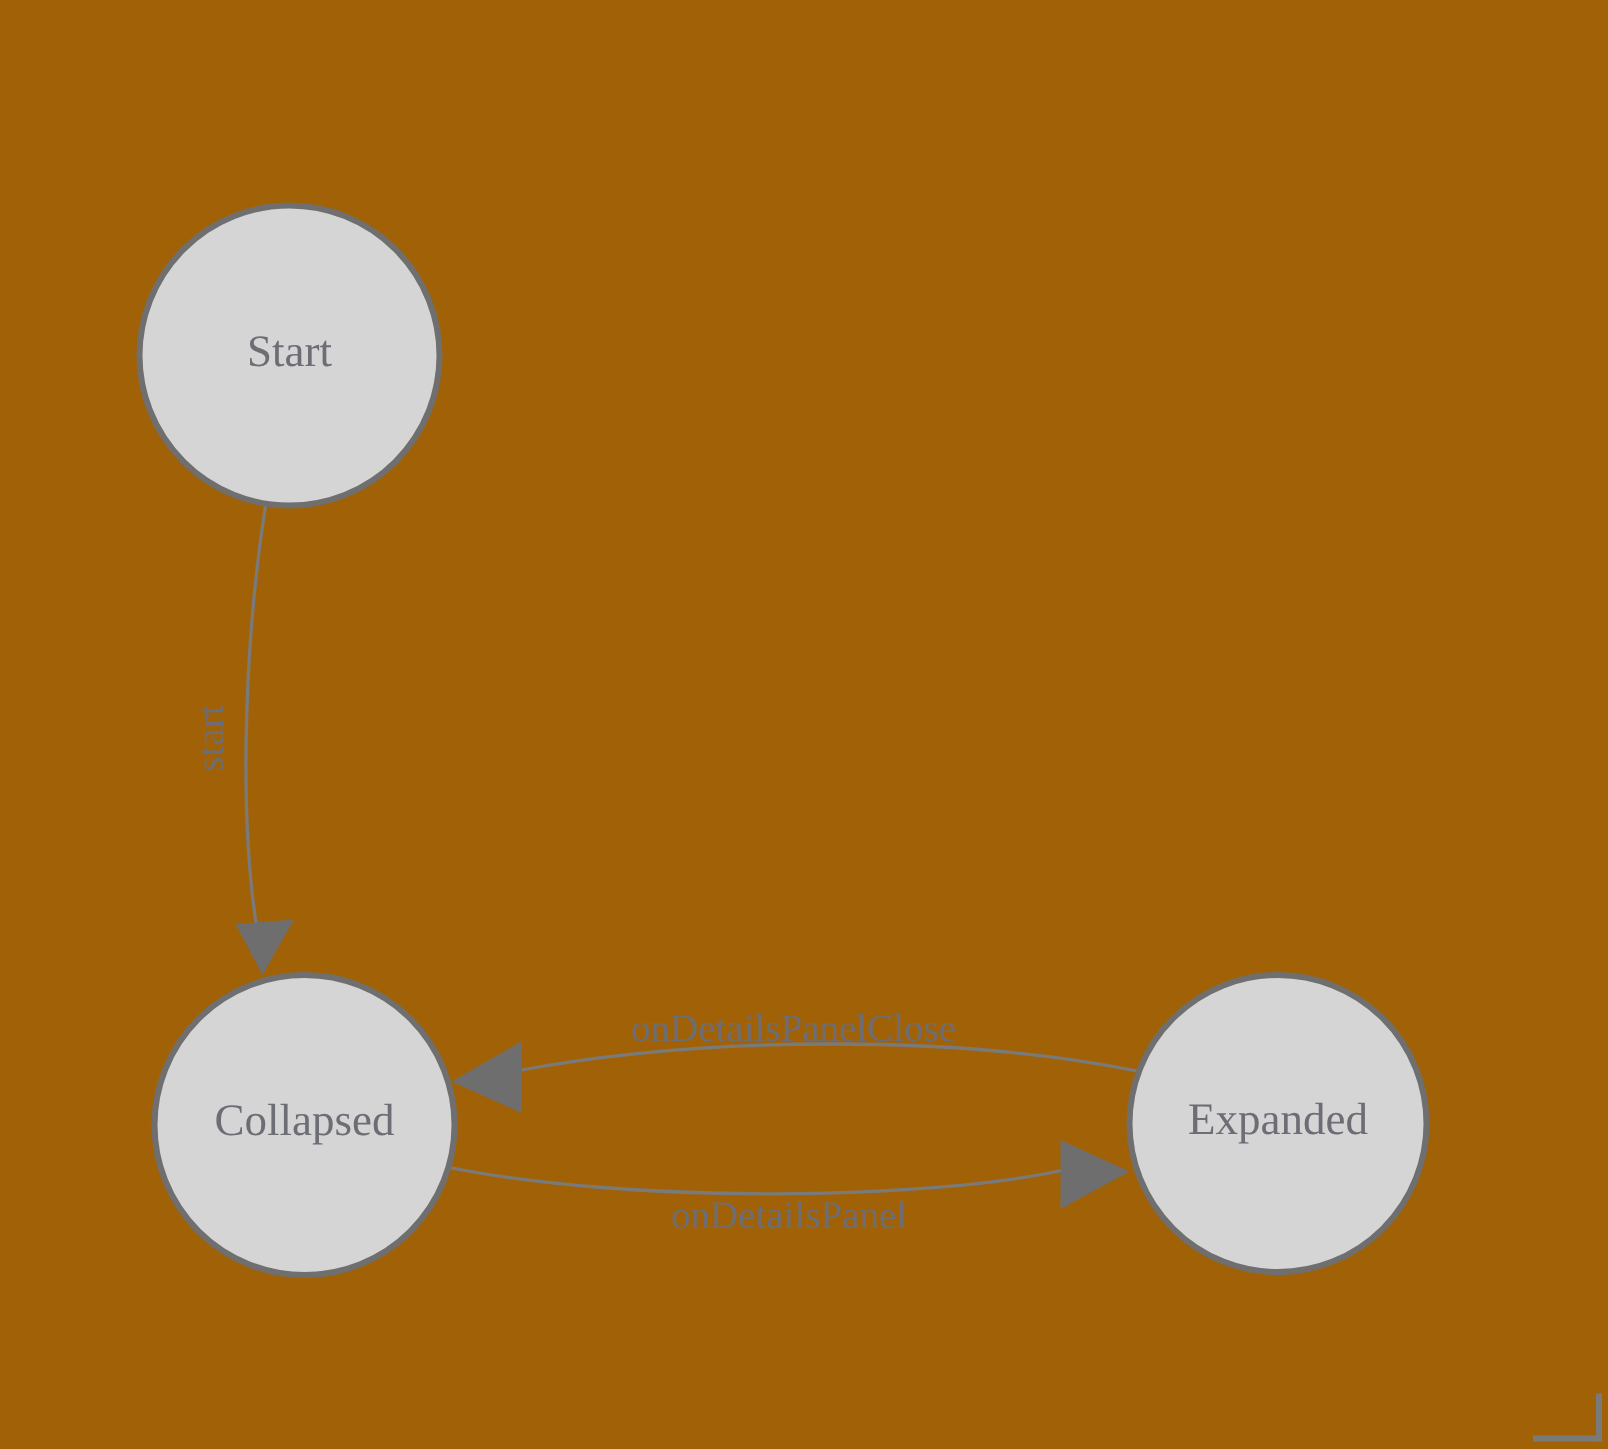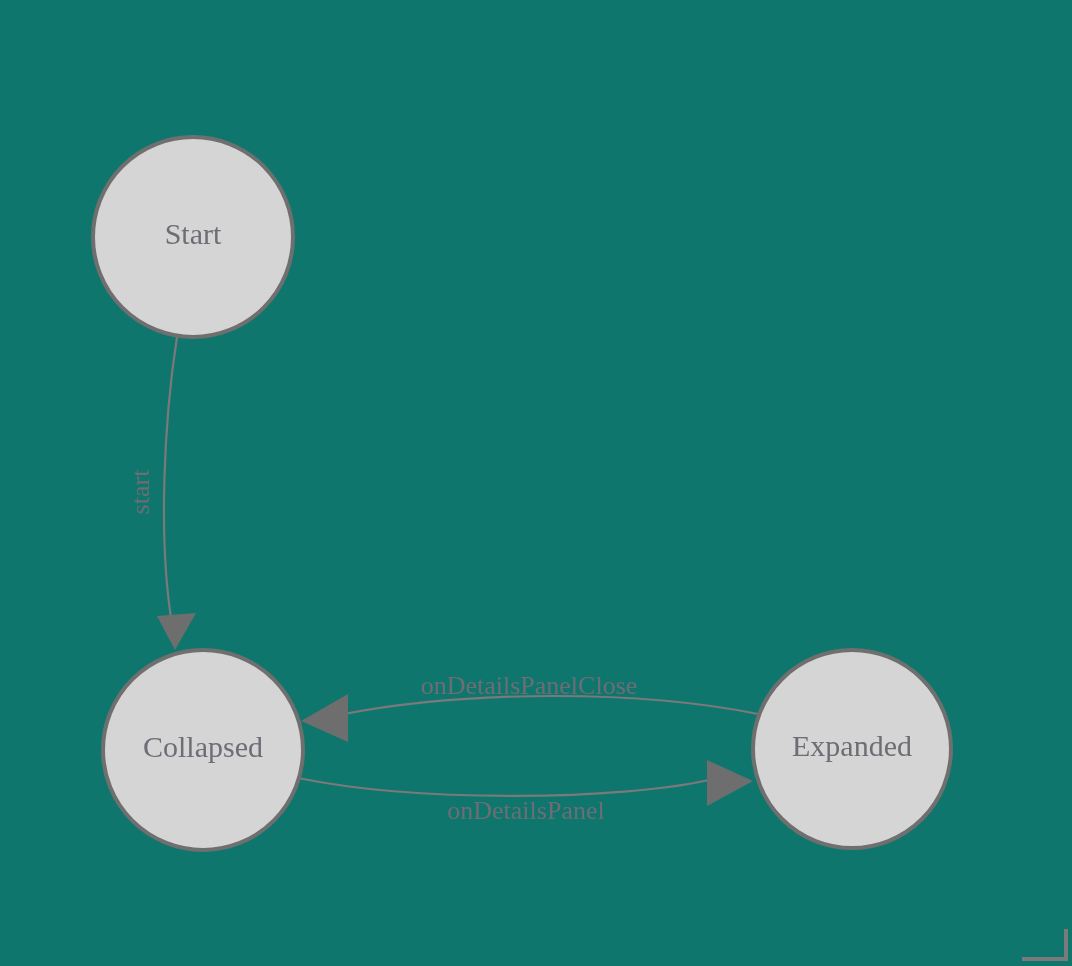--- a/index.html
+++ b/index.html
@@ -57,21 +57,21 @@
     dominant-baseline: middle;
   }
   .corner-mark {
     fill: #7a7a7a;
     stroke: none;
   }
 </style>
 </head>
 <body>
 
-<div id="diagram-canvas" style="background: #0f766e;">
+<div id="diagram-canvas" style="background: #a16207;">
   <svg id="diagram-svg" viewBox="0 0 1072 966" xmlns="http://www.w3.org/2000/svg">
 
     <g>
 
       <g>
         <path class="edge-path" d="M 177 337 C 164 420 158 540 172 624" stroke="#7a7a7a"></path>
         <polygon class="edge-arrow" points="157,616 196,613 175,650"></polygon>
       </g>
 
       <g>

